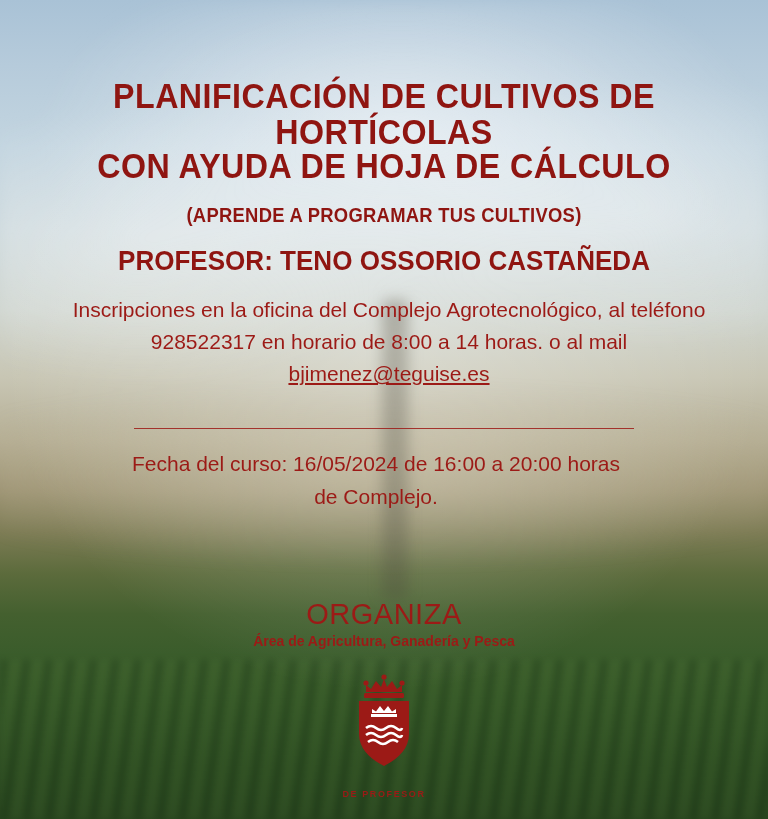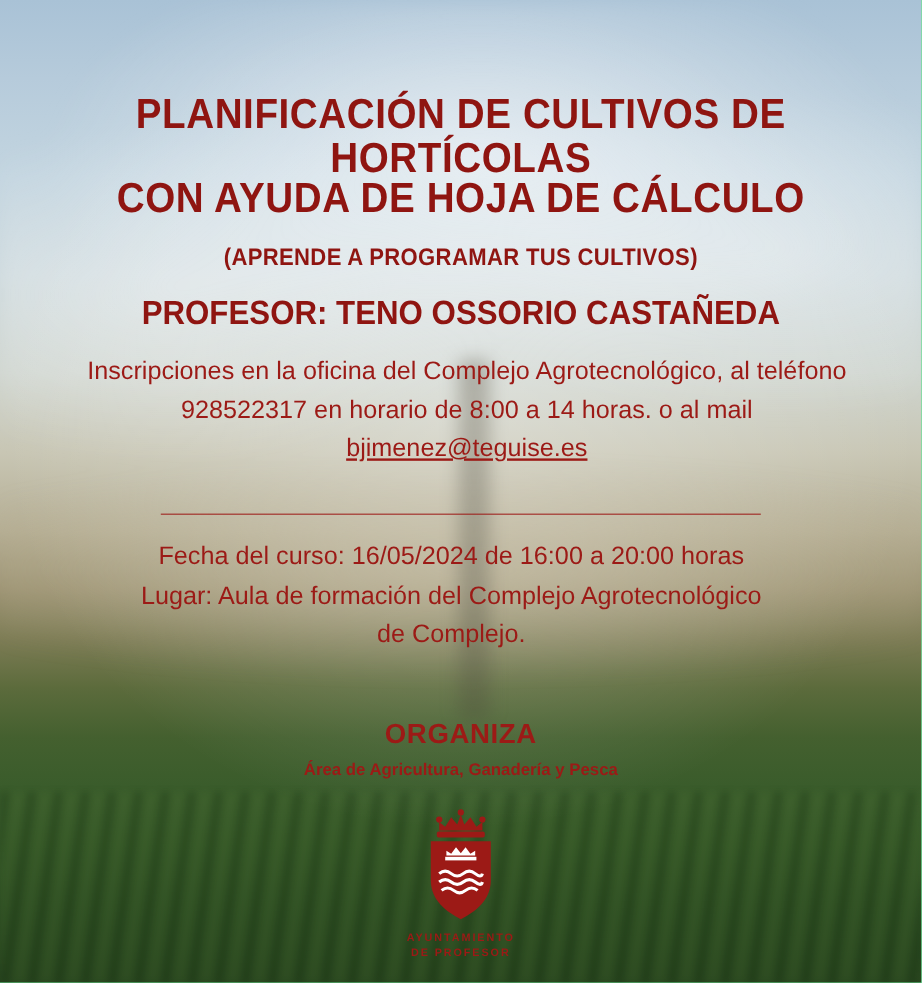--- a/index.html
+++ b/index.html
@@ -11,21 +11,21 @@
     height: 819px;
     overflow: hidden;
     font-family: "Liberation Sans", sans-serif;
   }
 
   .poster {
     position: relative;
     width: 768px;
     height: 819px;
     overflow: hidden;
-    background: #22c55e;
+    background: #f0abfc;
   }
 
   
   .bg {
     position: absolute;
     inset: 0;
     background:
       linear-gradient(to bottom,
         #a9c2d6 0%,
         #b6cbdb 8%,
@@ -177,22 +177,22 @@
     font-size: 21px;
     line-height: 1.55;
     color: #9c1a16;
   }
 
   .organiza {
     position: absolute;
     top: 598px;
     left: 0;
     right: 0;
-    font-size: 23px;
-    font-weight: bold;
+    font-size: 29px;
+    font-weight: normal;
     color: #9c1a16;
     letter-spacing: 0.5px;
   }
   .organiza-sub {
     position: absolute;
     top: 633px;
     left: 0;
     right: 0;
     font-size: 14px;
     font-weight: bold;
@@ -248,21 +248,20 @@
     <div class="professor">PROFESOR: TENO OSSORIO CASTAÑEDA</div>
 
     <div class="paragraph">
       <span>Inscripciones en la oficina del Complejo Agrotecnológico, al teléfono 928522317 en horario de 8:00 a 14 horas. o al mail </span><span class="mail">bjimenez@teguise.es</span>
     </div>
 
     <div class="divider"></div>
 
     <div class="details">
       <div>Fecha del curso: 16/05/2024 de 16:00 a 20:00 horas</div>
-      <div>Lugar: Aula de formación del Complejo Agrotecnológico</div>
       <div>de Complejo.</div>
     </div>
 
     <div class="organiza">ORGANIZA</div>
     <div class="organiza-sub">Área de Agricultura, Ganadería y Pesca</div>
 
     <div class="crest">
       <svg viewBox="0 0 96 100" width="96" height="100" aria-hidden="true">
 
         <path d="M30 20 L30 13 L35 17 L40 9 L45 15 L48 7 L51 15 L56 9 L61 17 L66 13 L66 20 Z" fill="#9c1a16"></path>
@@ -275,17 +274,16 @@
 
         <path d="M36 41 L36 37 L40 39.5 L44 34 L48 39 L52 34 L56 39.5 L60 37 L60 41 Z" fill="#ffffff"></path>
         <rect x="35" y="42" width="26" height="3" fill="#ffffff"></rect>
 
         <path d="M30 56 q5 -4 10 0 t10 0 t10 0 t6 0" stroke="#ffffff" stroke-width="2.6" fill="none"></path>
         <path d="M30 63 q5 -4 10 0 t10 0 t10 0 t6 0" stroke="#ffffff" stroke-width="2.6" fill="none"></path>
         <path d="M32 70 q5 -4 10 0 t10 0 t10 0" stroke="#ffffff" stroke-width="2.6" fill="none"></path>
       </svg>
     </div>
 
-    <div class="crest-caption-1">AYUNTAMIENTO</div>
     <div class="crest-caption-2">DE PROFESOR</div>
 
   </div>
 </div>
 
 </body></html>

